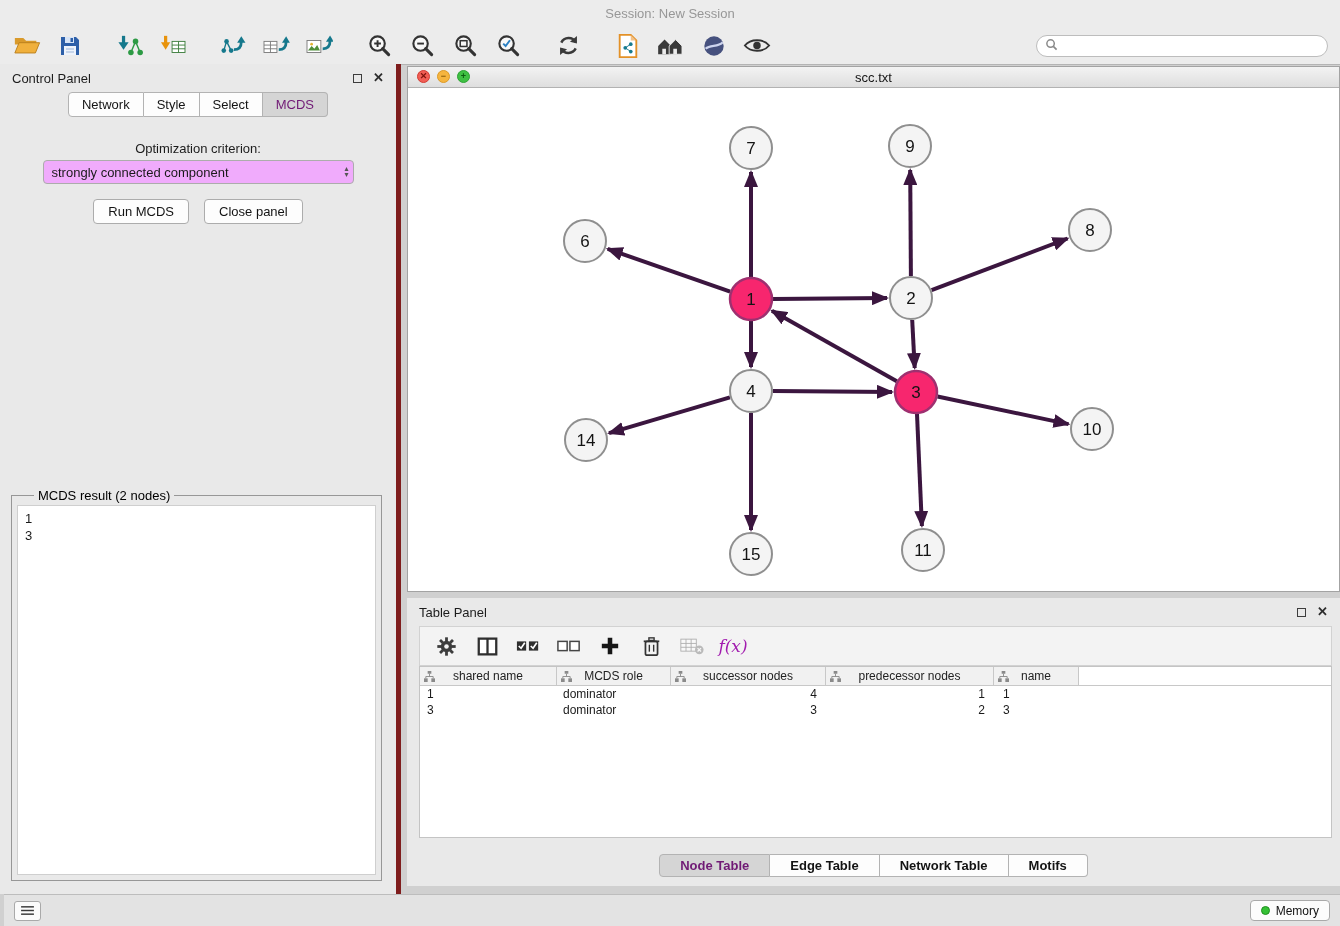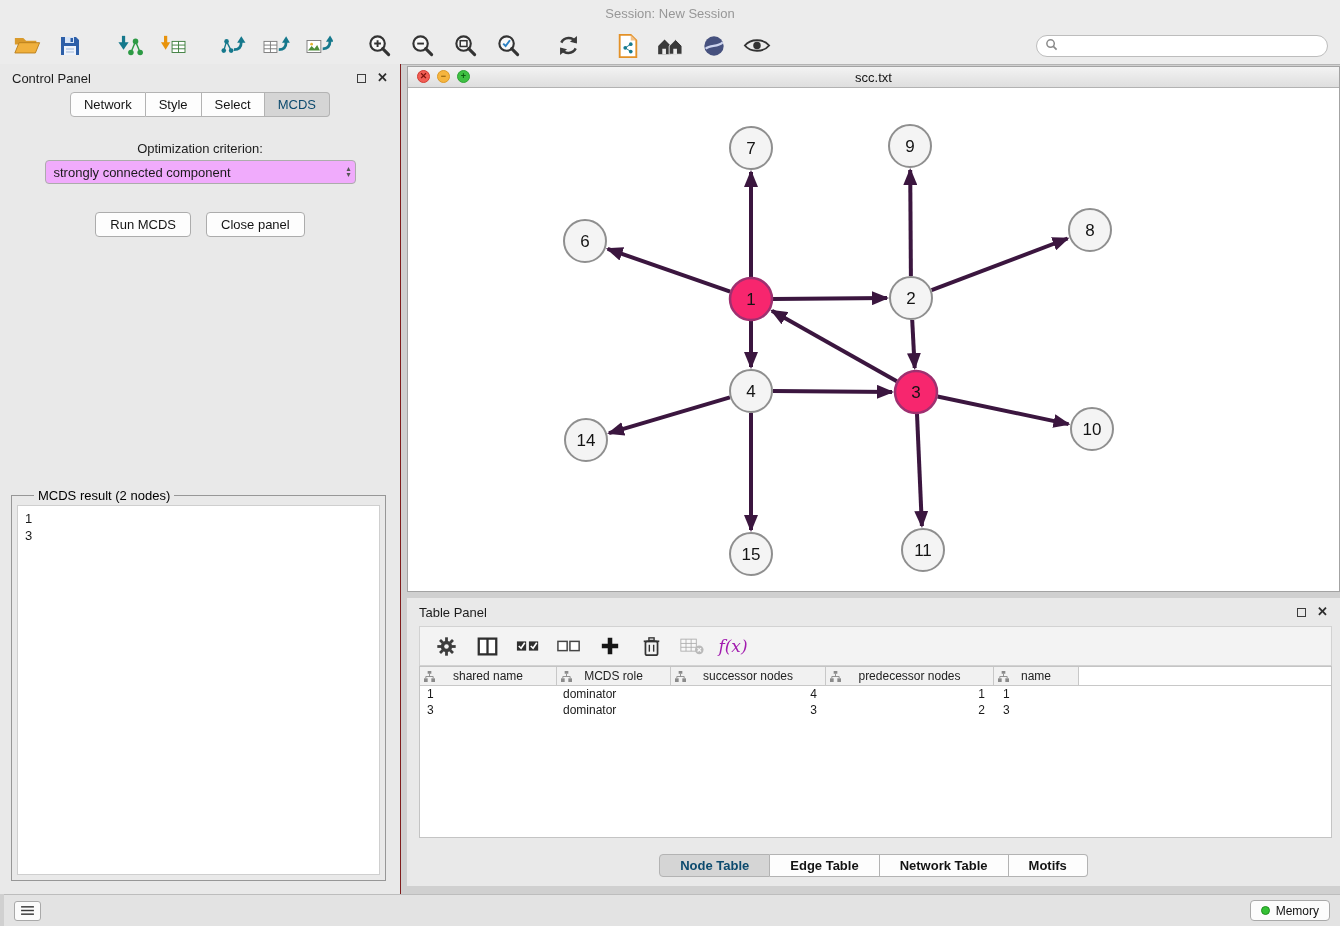--- a/index.html
+++ b/index.html
@@ -8,36 +8,36 @@
 
   
   .titlebar { position:absolute; left:0; top:0; width:1340px; height:27px; background:#ececec; text-align:center; line-height:27px; color:#979797; font-size:13px; }
   .toolbar { position:absolute; left:0; top:27px; width:1340px; height:38px; background:#ececec; border-bottom:1px solid #b4b4b4; display:flex; align-items:center; padding:0 12px; }
   .tbgroup { display:flex; align-items:center; gap:13px; margin-right:30px; }
   .tbicon { width:30px; height:30px; display:flex; align-items:center; justify-content:center; }
   .search-box { margin-left:auto; width:292px; height:22px; background:#fff; border:1px solid #bdbdbd; border-radius:12px; display:flex; align-items:center; padding:0 8px; gap:5px; }
   .search-box input { border:none; outline:none; flex:1; font-size:12px; font-family:"Liberation Sans",sans-serif; background:transparent; }
 
   
-  .control-panel { position:absolute; left:0; top:64px; width:401px; height:830px; background:#e9e9e9; border-right:1px solid #7f1d1d; }
+  .control-panel { position:absolute; left:0; top:64px; width:401px; height:830px; background:#e9e9e9; border-right:5px solid #7f1d1d; }
   .panel-header { height:28px; display:flex; align-items:center; padding:0 12px; font-size:13px; color:#1c1c1c; }
   .win-btns { margin-left:auto; display:flex; align-items:center; gap:11px; }
   .mini-restore { width:9px; height:9px; border:1.5px solid #3d3d3d; display:inline-block; }
   .mini-close { font-size:13px; font-weight:bold; color:#2d2d2d; line-height:10px; }
   .seg-tabs { display:flex; justify-content:center; }
   .seg-tab { border:1px solid #b3b3b3; border-left:none; background:#fdfdfd; padding:4px 13px; font-size:13px; color:#141414; }
   .seg-tab:first-child { border-left:1px solid #b3b3b3; border-radius:4px 0 0 4px; }
   .seg-tab:last-child { border-radius:0 4px 4px 0; }
-  .seg-tab.active { background:#d5d5d5; color:#0c4a6e; }
+  .seg-tab.active { background:#d5d5d5; color:#701a75; }
   .cp-body { margin-top:24px; text-align:center; }
   .opt-label { font-size:13px; color:#1c1c1c; }
   .dropdown { margin:4px auto 0; width:311px; height:24px; background:#f0abfc; border:1px solid #acacac; border-radius:4px; display:flex; align-items:center; padding:0 4px 0 8px; }
   .dropdown .val { flex:1; text-align:left; font-size:13px; }
   .dd-arrows { display:flex; flex-direction:column; align-items:center; line-height:6px; font-size:8px; color:#555; }
-  .btn-row { margin-top:28px; display:flex; justify-content:center; gap:15px; }
+  .btn-row { margin-top:15px; display:flex; justify-content:center; gap:15px; }
   .push-btn { background:#fdfdfd; border:1px solid #acacac; border-radius:4px; padding:4px 14px; font-size:13px; color:#141414; }
   .result-fieldset { position:absolute; left:11px; right:14px; top:431px; bottom:13px; border:1px solid #979797; }
   .result-legend { position:absolute; top:-8px; left:22px; background:#e9e9e9; padding:0 4px; font-size:13px; color:#000000; }
   .result-box { position:absolute; left:5px; right:5px; top:9px; bottom:5px; background:#fff; border:1px solid #cfcfcf; padding:4px 7px; text-align:left; }
   .result-line { font-size:13px; line-height:17px; }
 
   
   .network-window { position:absolute; left:407px; top:66px; width:933px; height:526px; background:#fff; border:1px solid #a3a3a3; }
   .nw-titlebar { height:21px; background:linear-gradient(#f3f3f3,#dedede); border-bottom:1px solid #b2b2b2; position:relative; display:flex; align-items:center; justify-content:center; font-size:13px; color:#141414; }
   .traffic { position:absolute; left:9px; top:3px; display:flex; gap:7px; }

